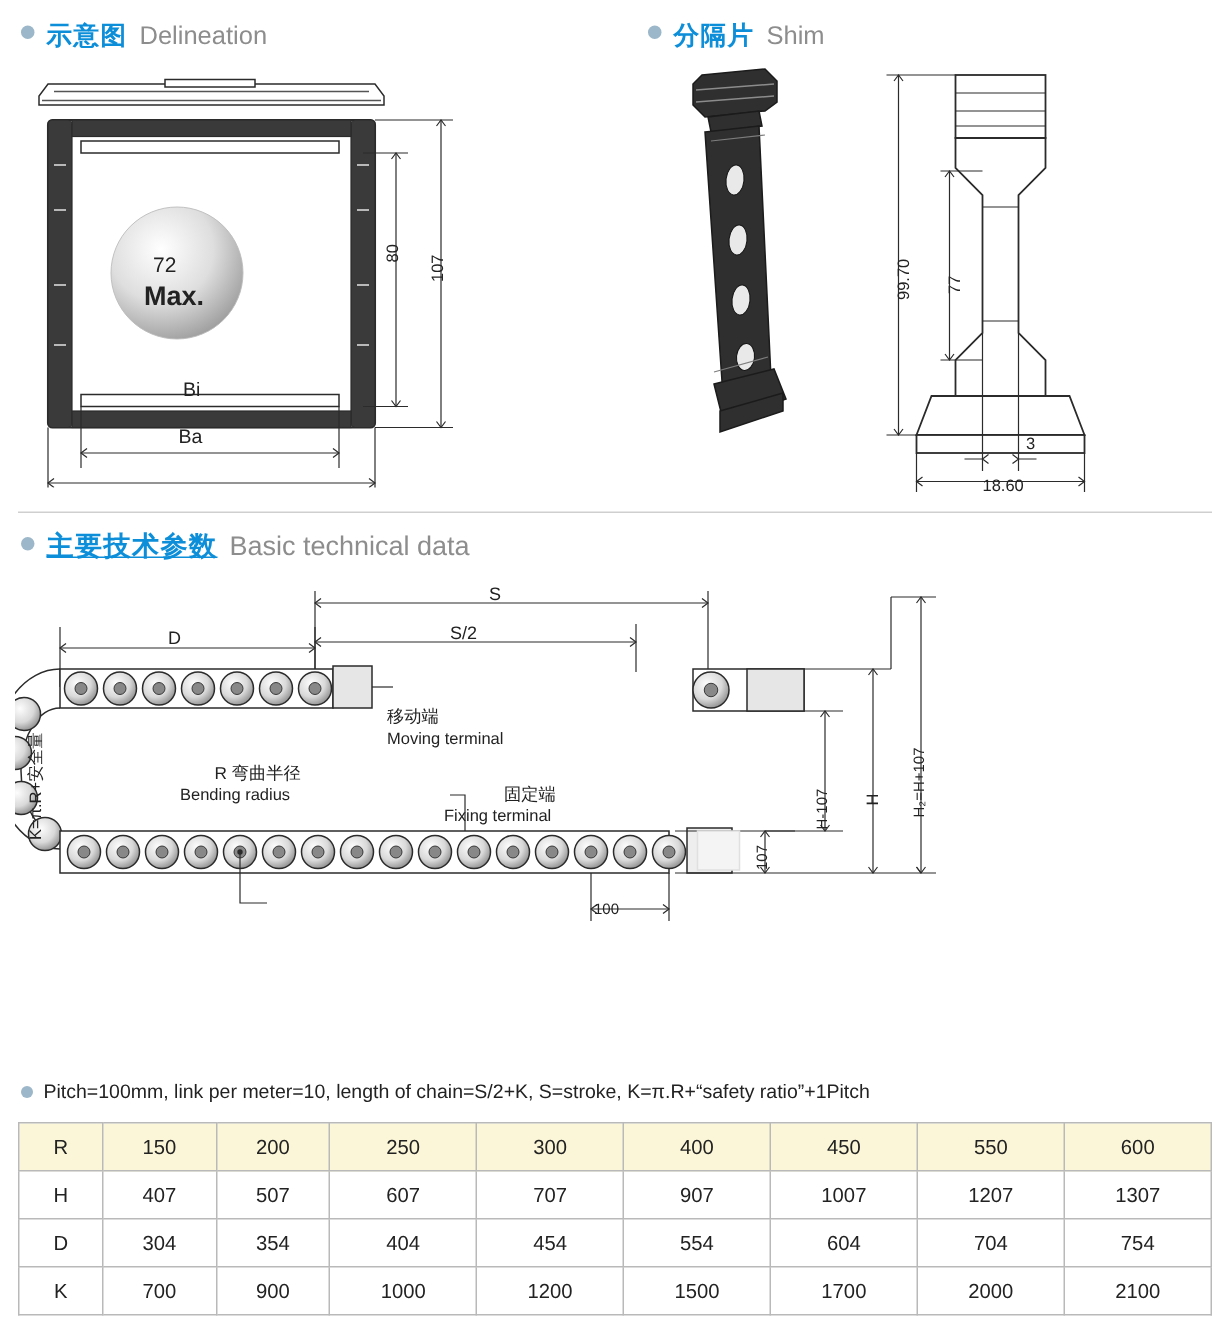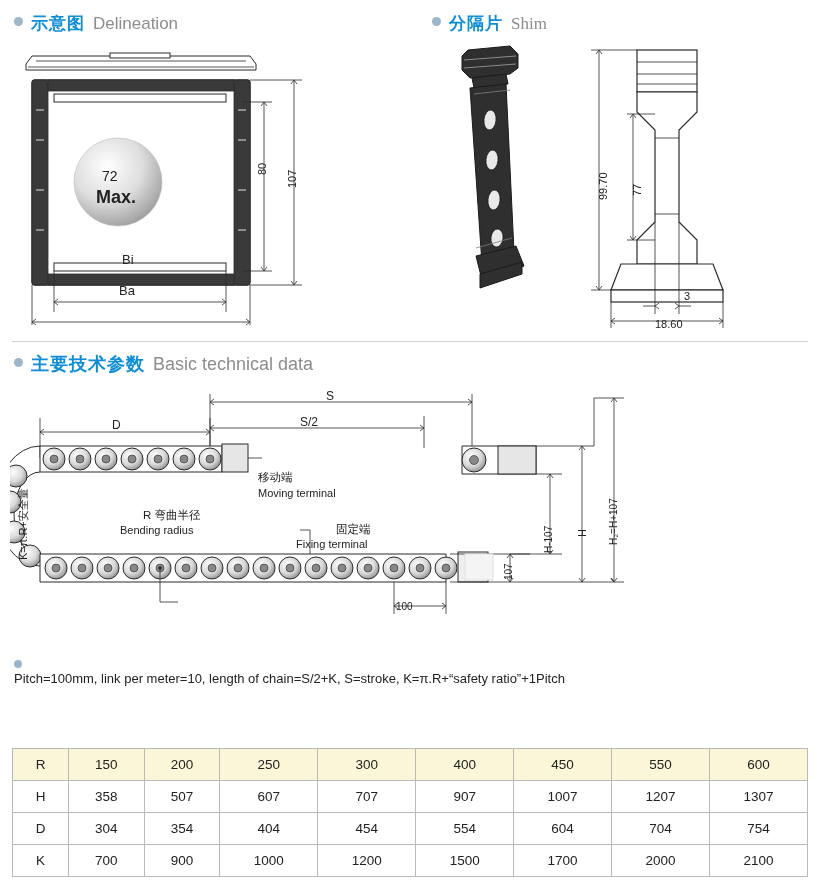--- a/index.html
+++ b/index.html
@@ -25,21 +25,21 @@
     background: #9bb7c9; display: inline-block;
     position: relative; top: -3px;
   }
   .sec-cn {
     color: #0d8ed9; font-size: 17px; font-weight: bold;
     letter-spacing: 1px;
   }
   .sec-en {
     color: #8d8d8d; font-size: 17px;
   }
-  .sec-cn.big { font-size: 18px; }
+  .sec-cn.big { font-size: 18px; text-decoration: underline; }
   .sec-en.big { font-size: 18px; }
 
   
   .divider {
     position: absolute; left: 12px; width: 796px; height: 1px;
     background: #cfcfcf;
   }
 
   
   .lbl { position: absolute; font-size: 11px; color: #222; white-space: nowrap; }
@@ -82,21 +82,21 @@
 <body>
 
 <div class="page">
 
   <div class="sec-head" style="left:14px; top:12px;">
     <span class="bullet"></span>
     <span class="sec-cn">示意图</span>
     <span class="sec-en">Delineation</span>
   </div>
 
-  <div class="sec-head" style="left:432px; top:12px;font-family:Liberation Serif, serif;">
+  <div class="sec-head" style="left:432px; top:12px;">
     <span class="bullet"></span>
     <span class="sec-cn">分隔片</span>
     <span class="sec-en">Shim</span>
   </div>
 
   <div class="svg-wrap" style="left:10px; top:40px;">
     <svg width="330" height="285" viewBox="0 0 330 285">
       <defs>
         <radialGradient id="ballgrad" cx="38%" cy="32%" r="72%">
           <stop offset="0%" stop-color="#ffffff"></stop>
@@ -437,41 +437,41 @@
 
   <div class="lbl cn" style="left:296px; top:522px;padding-left:40px;">固定端</div>
   <div class="lbl" style="left:296px; top:538px;">Fixing terminal</div>
 
   <div class="lbl sm" style="left:396px; top:601px;">100</div>
   <div class="lbl sm" style="left:503px; top:580px; transform: rotate(-90deg); transform-origin: left top;">107</div>
   <div class="lbl sm" style="left:543px; top:553px; transform: rotate(-90deg); transform-origin: left top;">H-107</div>
   <div class="lbl" style="left:576px; top:537px; transform: rotate(-90deg); transform-origin: left top;">H</div>
   <div class="lbl sm" style="left:608px; top:545px; transform: rotate(-90deg); transform-origin: left top;">H₂=H+107</div>
 
-  <div class="note-row" style="left:14px; top:656px;flex-direction:column;">
+  <div class="note-row" style="left:14px; top:720px;">
     <span class="bullet"></span>
     <span>Pitch=100mm, link per meter=10, length of chain=S/2+K, S=stroke, K=π.R+“safety ratio”+1Pitch</span>
   </div>
 
   <table class="spec">
     <tbody>
       <tr class="head">
         <td class="rowhead">R</td>
         <td>150</td>
         <td>200</td>
         <td>250</td>
         <td>300</td>
         <td>400</td>
         <td>450</td>
         <td>550</td>
         <td>600</td>
       </tr>
       <tr>
         <td class="rowhead">H</td>
-        <td>358</td>
+        <td>407</td>
         <td>507</td>
         <td>607</td>
         <td>707</td>
         <td>907</td>
         <td>1007</td>
         <td>1207</td>
         <td>1307</td>
       </tr>
       <tr>
         <td class="rowhead">D</td>

